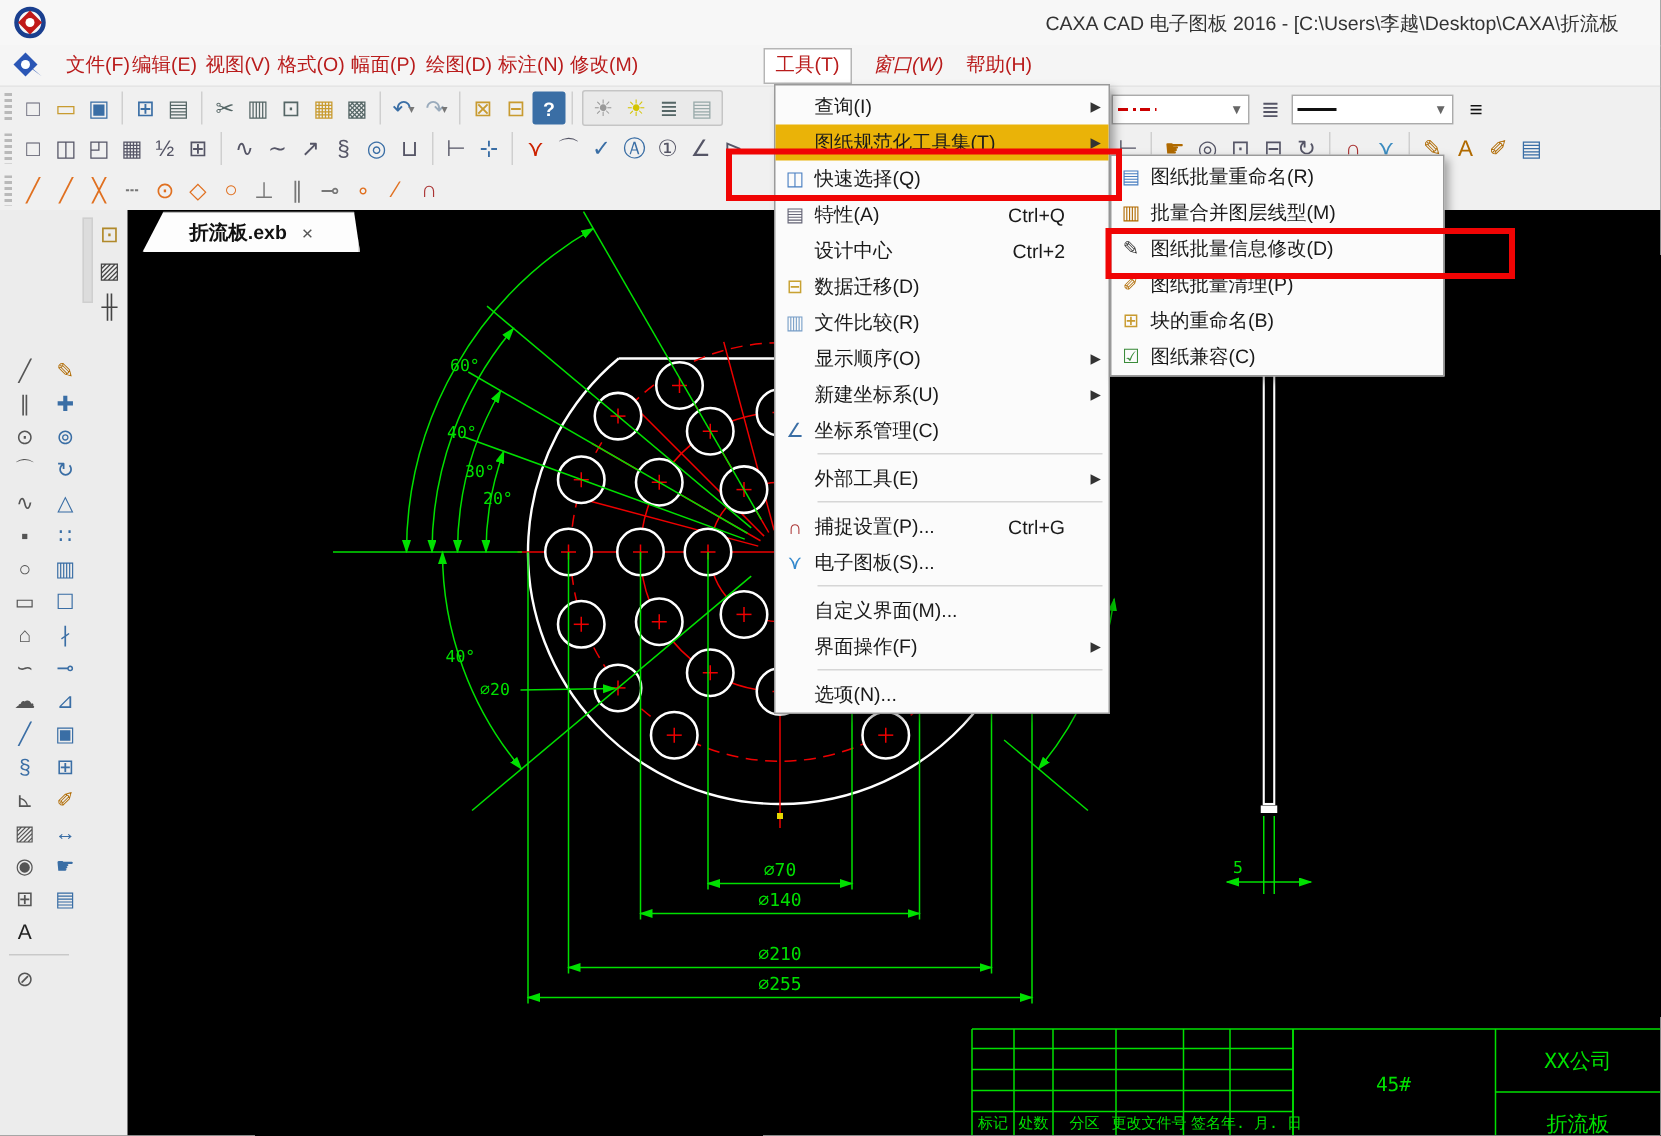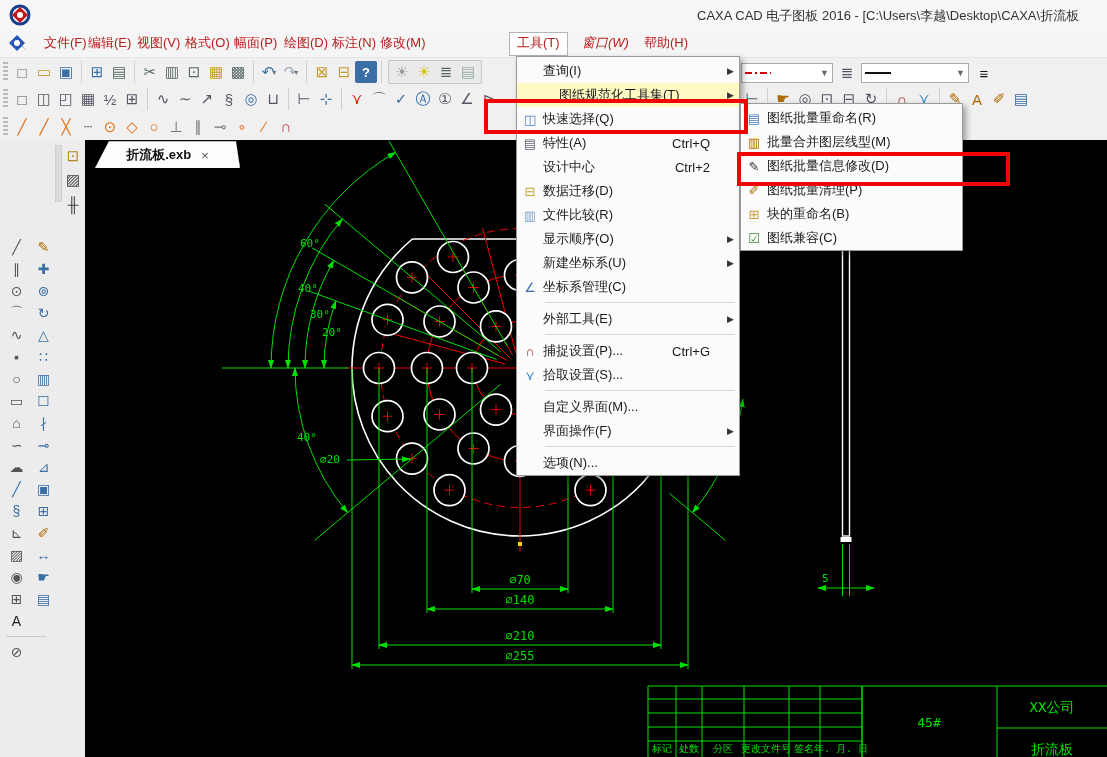--- a/index.html
+++ b/index.html
@@ -50,21 +50,21 @@
   .doc-tab{position:absolute;left:95px;top:141px;width:145px;height:27px;background:#fdfdfd;border:1px solid #b9b9b9;border-bottom:none;box-sizing:border-box;clip-path:polygon(14px 0,141px 0,145px 100%,0 100%);display:flex;align-items:center;justify-content:center;font-size:13px;color:#111;font-weight:bold;}
   .doc-tab .close{font-weight:normal;color:#555;margin-left:10px;font-size:13px;}
 
   
   .menu-popup{position:absolute;background:#fbfbfb;border:1px solid #9a9a9a;box-shadow:3px 3px 6px rgba(0,0,0,.35);box-sizing:border-box;padding-top:2px;}
   .menu-row{height:24px;display:flex;align-items:center;font-size:13px;color:#1a1a1a;}
   .menu-row .mi-icon{width:26px;text-align:center;font-size:13px;flex:0 0 auto;}
   .menu-row .mi-label{flex:1 1 auto;white-space:nowrap;}
   .menu-row .mi-short{margin-left:14px;padding-right:8px;color:#1a1a1a;}
   .menu-row .mi-arrow{width:16px;font-size:9px;color:#333;text-align:right;padding-right:5px;}
-  .menu-row.hl{background:#fef9c3;gap:16px;}
+  .menu-row.hl{background:#eab308;}
   .menu-sep{height:1px;background:#d6d6d6;margin:3px 4px 4px 28px;}
 
   .red-box{position:absolute;border:4px solid #f00404;box-sizing:border-box;z-index:60;}
 </style>
 </head>
 <body>
 
 <div id="app">
 
   <div class="titlebar">
@@ -796,21 +796,21 @@
       </div>
       <div class="menu-sep"></div>
       <div class="menu-row">
         <span class="mi-icon" style="color: rgb(170, 51, 51);">∩</span>
         <span class="mi-label">捕捉设置(P)...</span>
         <span class="mi-short">Ctrl+G</span>
         <span class="mi-arrow"></span>
       </div>
       <div class="menu-row">
         <span class="mi-icon" style="color: rgb(51, 136, 204);">⋎</span>
-        <span class="mi-label">拾取设置(S)...</span>
+        <span class="mi-label">电子图板(S)...</span>
         <span class="mi-arrow"></span>
       </div>
       <div class="menu-sep"></div>
       <div class="menu-row">
         <span class="mi-icon"></span>
         <span class="mi-label">自定义界面(M)...</span>
         <span class="mi-arrow"></span>
       </div>
       <div class="menu-row">
         <span class="mi-icon"></span>

